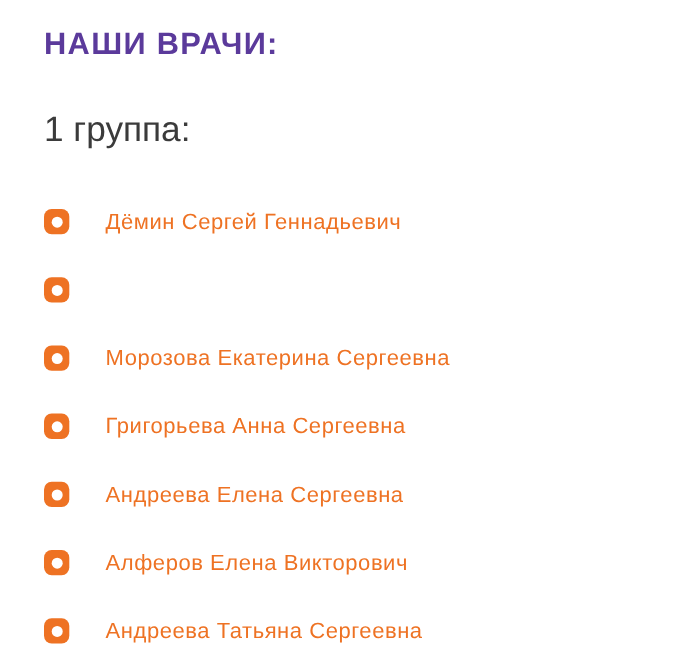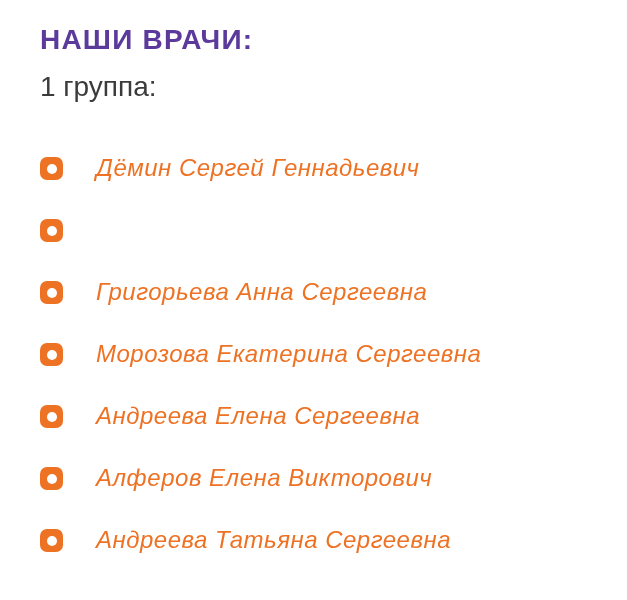--- a/index.html
+++ b/index.html
@@ -25,22 +25,22 @@
   }
   .title {
     margin: 0;
     font-size: 28px;
     line-height: 1.15;
     font-weight: bold;
     letter-spacing: 1.2px;
     color: var(--purple);
   }
   .group {
-    margin-top: 14px;
-    font-size: 28px;
+    margin-top: 42px;
+    font-size: 32px;
     line-height: 1.2;
     color: var(--text-dark);
   }
   .list {
     list-style: none;
     margin: 34px 0 0 0;
     padding: 0;
   }
   .row {
     display: flex;
@@ -61,27 +61,26 @@
     position: absolute;
     top: 50%;
     left: 50%;
     width: 10px;
     height: 10px;
     background: #ffffff;
     border-radius: 50%;
     transform: translate(-50%, -50%);
   }
   .name {
-    font-size: 24px;
+    font-size: 20px;
     line-height: 1.2;
     letter-spacing: 0.5px;
     color: var(--orange);
     text-decoration: none;
     cursor: pointer;
-    font-style: italic;
   }
 </style>
 </head>
 <body>
 
 <div class="page">
   <h1 class="title">НАШИ ВРАЧИ:</h1>
 
   <div class="group">1 группа:</div>
 
@@ -90,26 +89,26 @@
     <span class="marker"></span>
     <a class="name">Дёмин Сергей Геннадьевич</a>
   </li>
 
   <li class="row">
     <span class="marker"></span>
   </li>
 
   <li class="row">
     <span class="marker"></span>
-    <a class="name">Григорьева Анна Сергеевна</a>
+    <a class="name">Морозова Екатерина Сергеевна</a>
   </li>
 
   <li class="row">
     <span class="marker"></span>
-    <a class="name">Морозова Екатерина Сергеевна</a>
+    <a class="name">Григорьева Анна Сергеевна</a>
   </li>
 
   <li class="row">
     <span class="marker"></span>
     <a class="name">Андреева Елена Сергеевна</a>
   </li>
 
   <li class="row">
     <span class="marker"></span>
     <a class="name">Алферов Елена Викторович</a>

